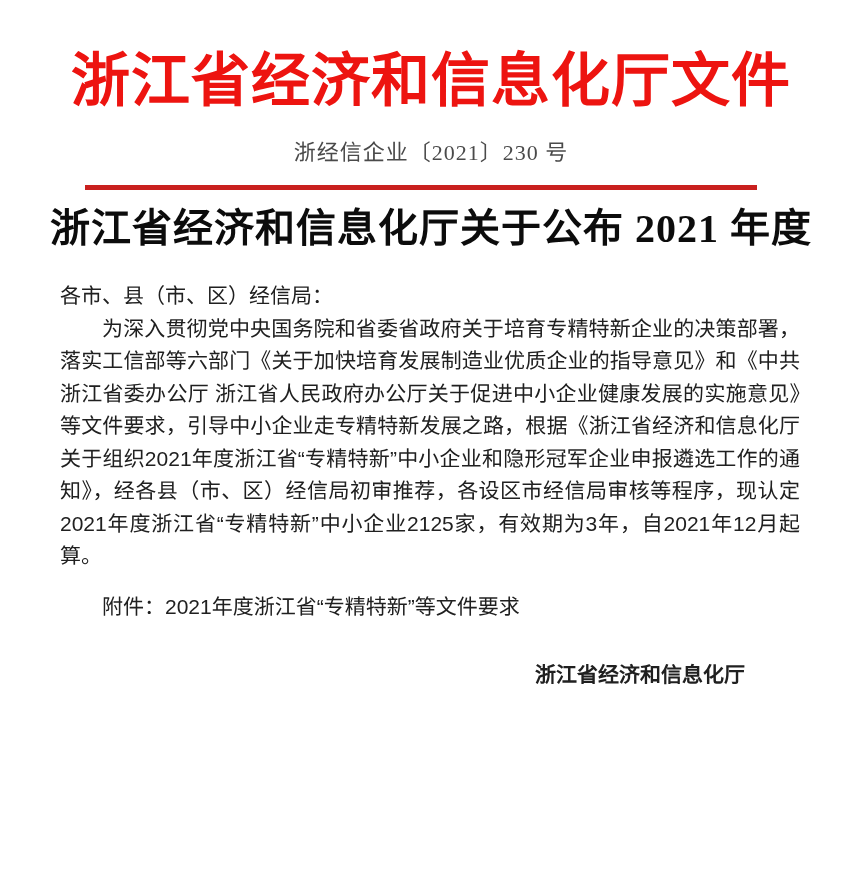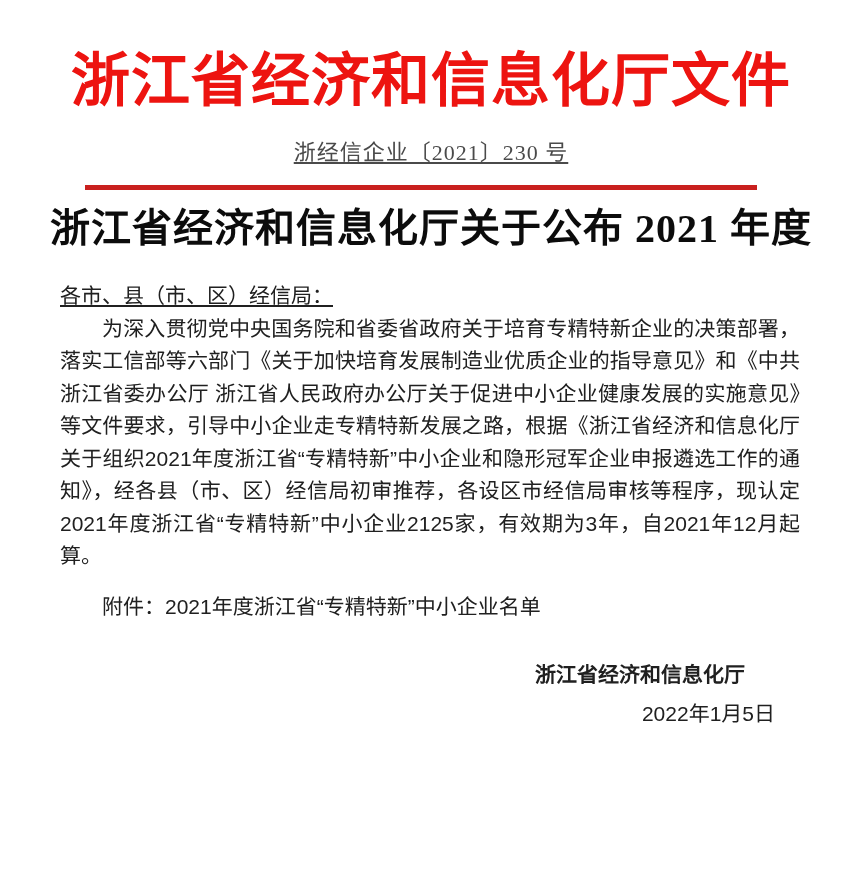--- a/index.html
+++ b/index.html
@@ -33,21 +33,20 @@
     white-space: nowrap;
   }
   .doc-number {
     margin-top: 18px;
     text-align: center;
     font-family: "Liberation Serif", serif;
     font-size: 22px;
     line-height: 30px;
     color: var(--muted_text);
     letter-spacing: 1px;
-    text-decoration: underline;
   }
   .red-divider {
     margin-top: 17px;
     margin-left: 85px;
     width: 672px;
     height: 5px;
     background: var(--divider_red);
   }
   .doc-title {
     margin-top: 15px;
@@ -61,21 +60,21 @@
   }
   .doc-title .title-line { display: block; }
   .body-block {
     margin-top: 28px;
     padding: 0 62px 0 60px;
     font-size: 21px;
     line-height: 32.5px;
     text-align: justify;
     color: var(--text);
   }
-  .salutation { text-indent: 0; text-decoration: underline; }
+  .salutation { text-indent: 0; }
   .para { text-indent: 2em; }
   .attachment {
     text-indent: 2em;
     margin-top: 18px;
   }
   .signature {
     margin-top: 32px;
     text-align: right;
     line-height: 39px;
   }
@@ -93,21 +92,20 @@
 
   <div class="red-divider"></div>
 
   <h1 class="doc-title">
     <span class="title-line">浙江省经济和信息化厅关于公布 2021 年度</span>
   </h1>
 
   <div class="body-block">
     <p class="salutation">各市、县（市、区）经信局：</p>
     <p class="para">为深入贯彻党中央国务院和省委省政府关于培育专精特新企业的决策部署，落实工信部等六部门《关于加快培育发展制造业优质企业的指导意见》和《中共浙江省委办公厅 浙江省人民政府办公厅关于促进中小企业健康发展的实施意见》等文件要求，引导中小企业走专精特新发展之路，根据《浙江省经济和信息化厅关于组织2021年度浙江省“专精特新”中小企业和隐形冠军企业申报遴选工作的通知》，经各县（市、区）经信局初审推荐，各设区市经信局审核等程序，现认定2021年度浙江省“专精特新”中小企业2125家，有效期为3年，自2021年12月起算。</p>
-    <p class="attachment">附件：2021年度浙江省“专精特新”中小企业名单</p>
+    <p class="attachment">附件：2021年度浙江省“专精特新”等文件要求</p>
 
     <div class="signature">
       <div class="signer">浙江省经济和信息化厅</div>
-      <div class="sign-date">2022年1月5日</div>
     </div>
   </div>
 
 </div>
 
 </body></html>

